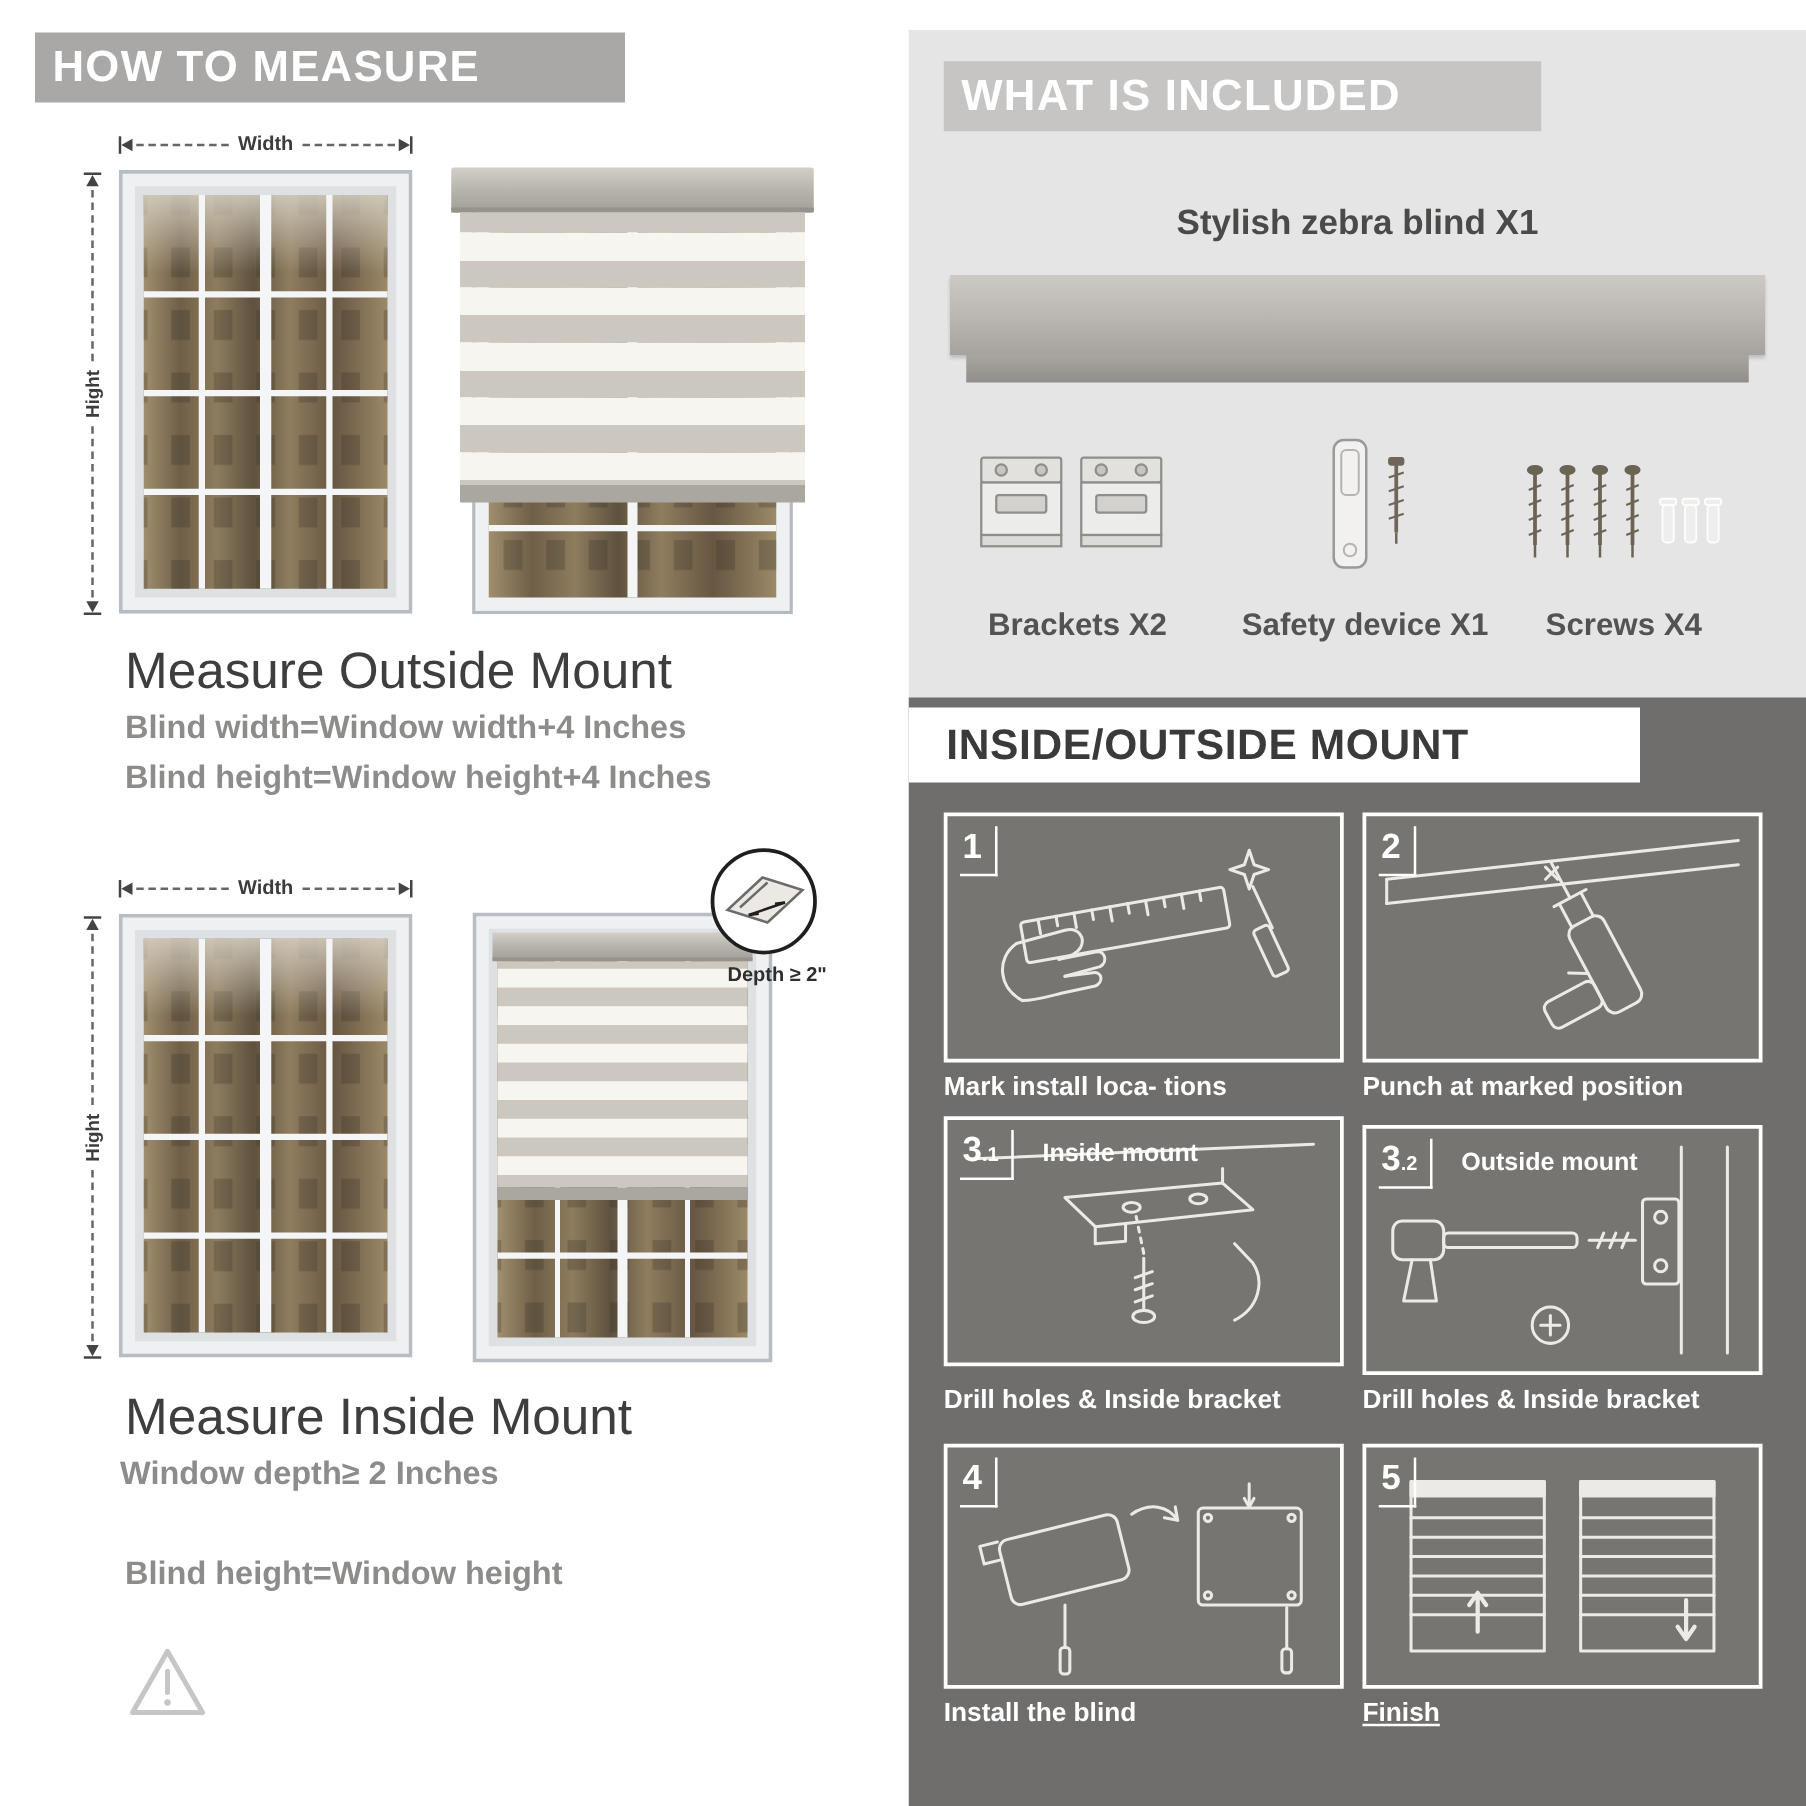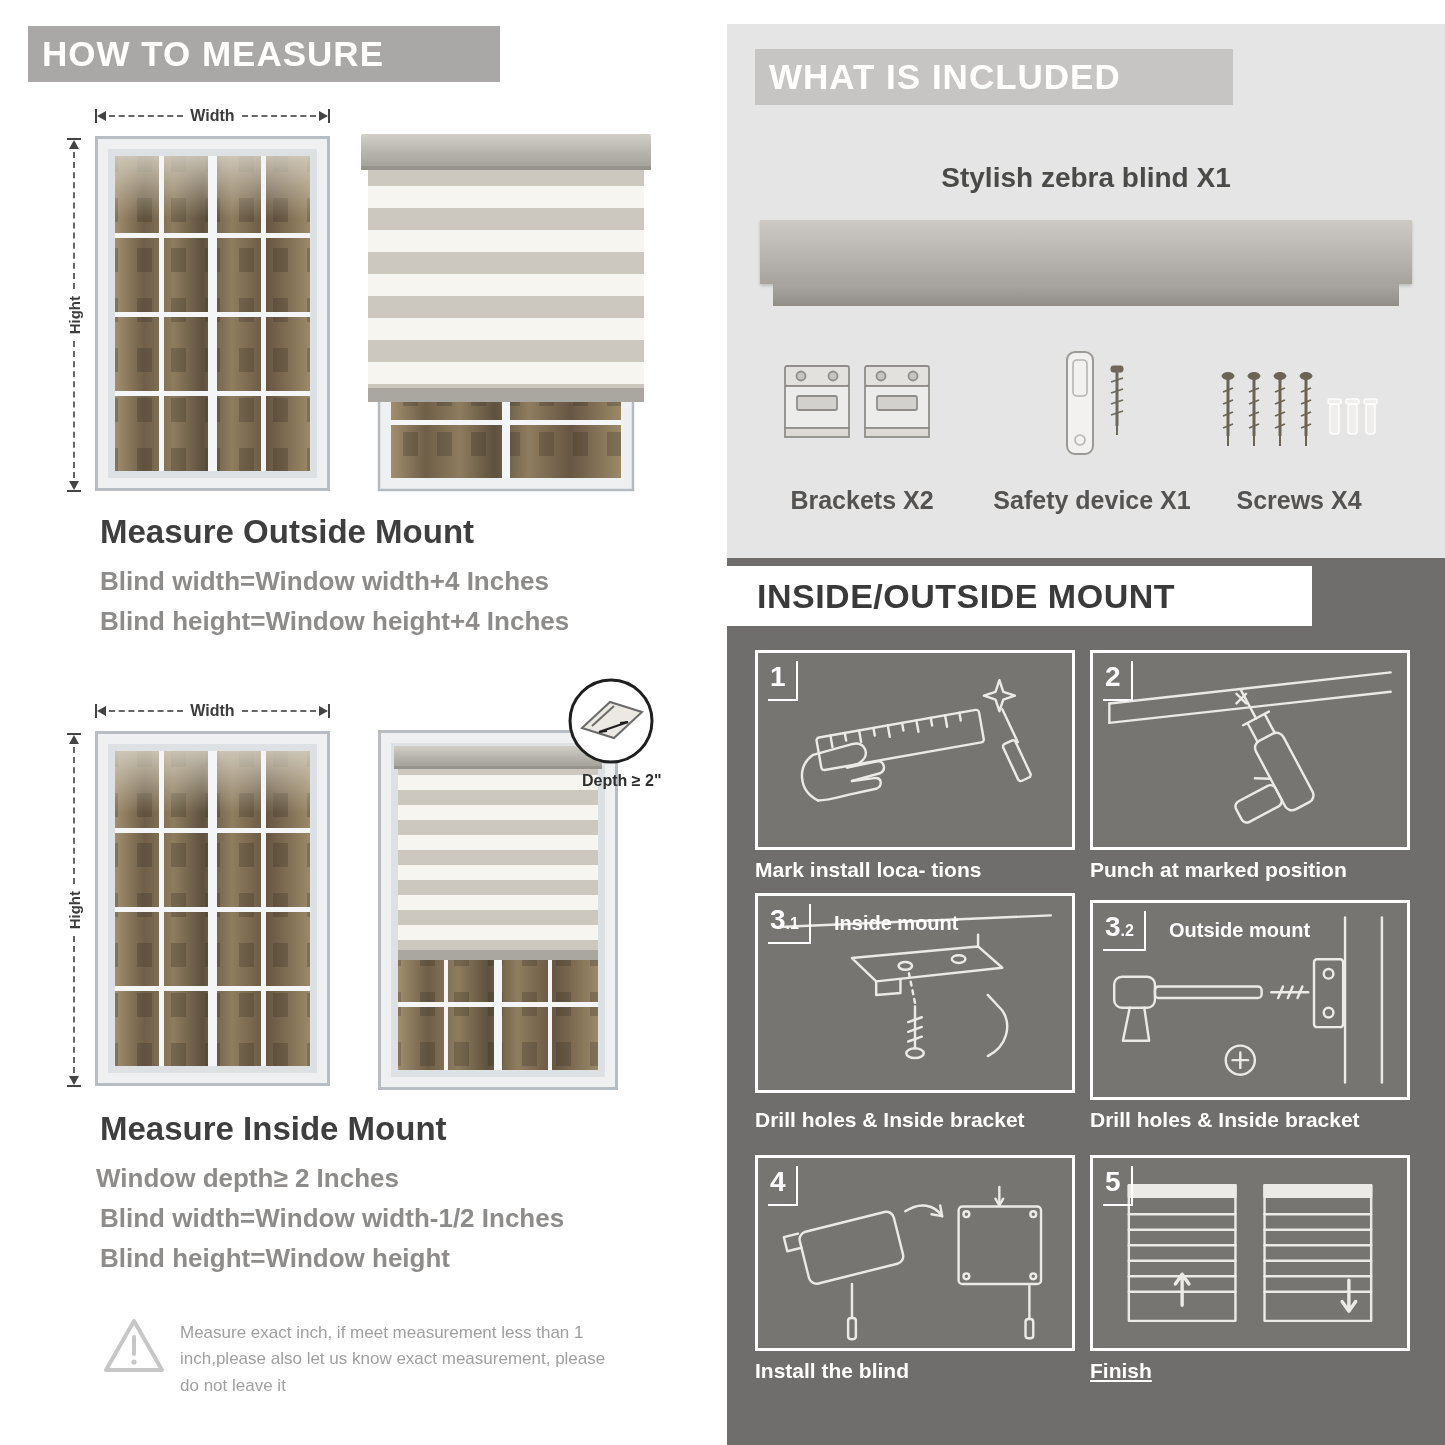--- a/index.html
+++ b/index.html
@@ -6,21 +6,21 @@
   html, body { margin: 0; background: #fff; }
   body { font-family: "Liberation Sans", sans-serif; }
   .canvas { position: relative; width: 1445px; height: 1445px; background: #fff; overflow: hidden; }
   section { position: absolute; }
   section > * { position: absolute; }
 
   
   .left-half { left: 0; top: 0; width: 710px; height: 1445px; background: #fff; }
   .gray-header { left: 28px; top: 26px; width: 472px; height: 56px; background: #a9a8a6;
     color: #fff; font-size: 35px; font-weight: bold; line-height: 56px; padding-left: 14px; letter-spacing: 1px; }
-  .title { color: #3e3e3e; font-size: 33px; font-weight: bold; }
+  .title { color: #3e3e3e; font-size: 41px; font-weight: normal; }
   .t1 { left: 100px; top: 513px; }
   .t2 { left: 100px; top: 1110px; }
   .formula { color: #8d8c8a; font-size: 26px; font-weight: bold; }
   .f1 { left: 100px; top: 566px; }
   .f2 { left: 100px; top: 606px; }
   .f3 { left: 96px; top: 1163px; }
   .f4 { left: 100px; top: 1203px; }
   .f5 { left: 100px; top: 1243px; }
 
   .harrow { display: flex; align-items: center; height: 20px; }
@@ -246,29 +246,27 @@
       <circle cx="45" cy="45" r="41" fill="#fff" stroke="#1f1f1f" stroke-width="3"></circle>
       <path d="M16 52 L44 26 L76 36 L48 62 Z" fill="#ece9e4" stroke="#6b6b6b" stroke-width="2"></path>
       <path d="M26 50 L48 30" stroke="#6b6b6b" stroke-width="2" fill="none"></path>
       <path d="M33 56 L62 46" stroke="#1f1f1f" stroke-width="2" fill="none"></path>
       <path d="M33 56 l8 -1 M62 46 l-8 1" stroke="#1f1f1f" stroke-width="2" fill="none"></path>
     </svg>
     <div class="depth-label">Depth ≥ 2"</div>
 
     <h2 class="title t2">Measure Inside Mount</h2>
     <p class="formula f3">Window depth≥ 2 Inches</p>
-    <p class="formula f4">Blind width=Window width-1/2 Inches</p>
     <p class="formula f5">Blind height=Window height</p>
 
     <svg class="warn-tri" viewBox="0 0 64 60">
       <path d="M32 5 L60 54 L4 54 Z" fill="none" stroke="#c6c6c6" stroke-width="4" stroke-linejoin="round"></path>
       <line x1="32" y1="21" x2="32" y2="38" stroke="#c6c6c6" stroke-width="4" stroke-linecap="round"></line>
       <circle cx="32" cy="46" r="2.6" fill="#c6c6c6"></circle>
     </svg>
-    <p class="warn-text">Measure exact inch, if meet measurement less than 1 inch,please also let us know exact measurement, please do not leave it</p>
   </section>
 
   <section class="included">
     <div class="gray-header light">WHAT IS INCLUDED</div>
     <div class="product-label">Stylish zebra blind X1</div>
 
     <div class="headrail"></div>
     <div class="headrail-lip"></div>
 
     <svg class="brackets-fig" viewBox="0 0 160 108">

